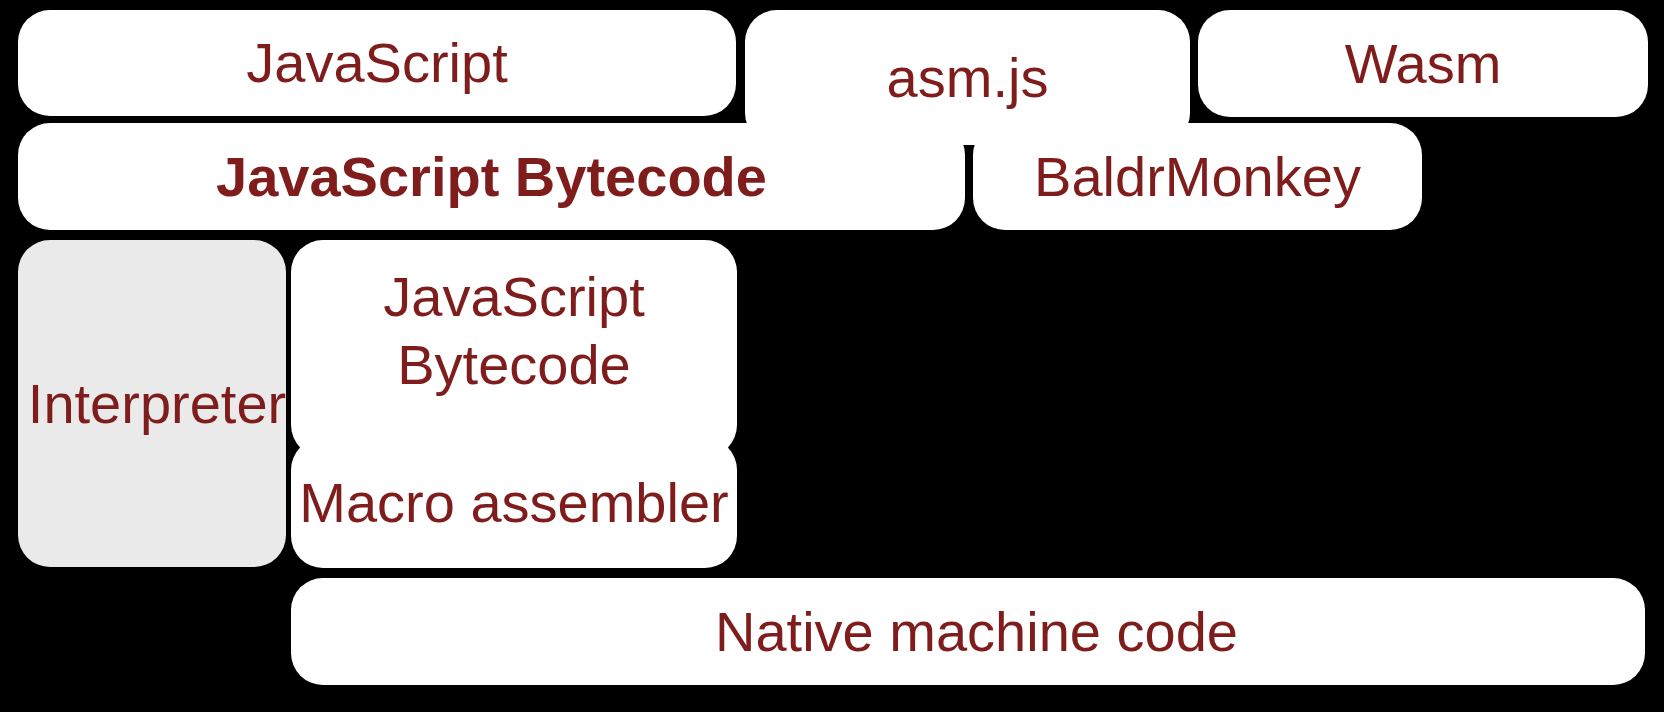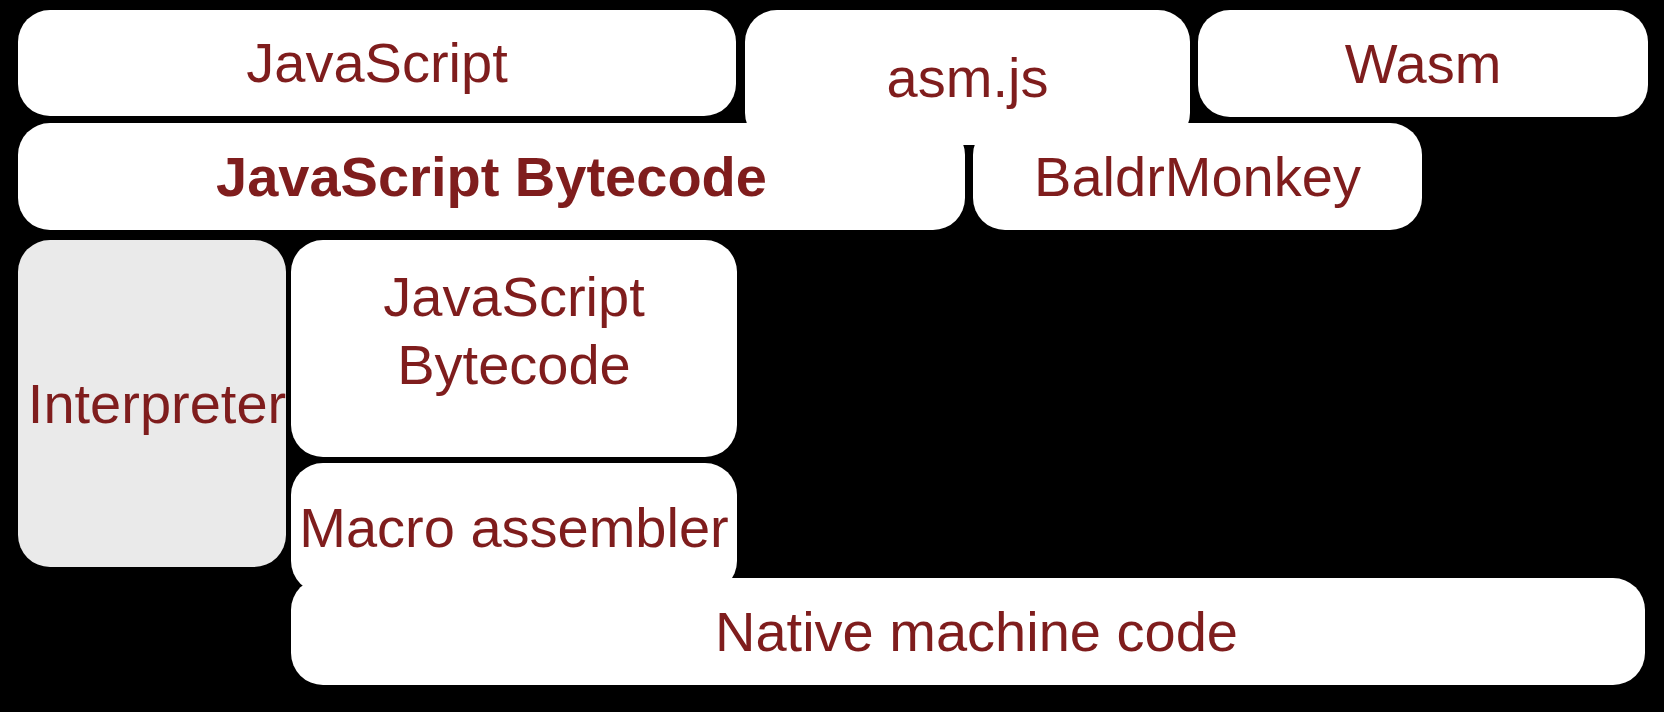--- a/index.html
+++ b/index.html
@@ -34,21 +34,21 @@
   .b-asm-js              { left: 745px;  top: 10px;  width: 445px;  height: 135px; }
   .b-wasm                { left: 1198px; top: 10px;  width: 450px;  height: 107px; }
   
   .b-javascript-bytecode { left: 18px;   top: 123px; width: 947px;  height: 107px; font-weight: bold; }
   .b-baldrmonkey         { left: 973px;  top: 123px; width: 449px;  height: 107px; }
   
   .b-interpreter         { left: 18px;   top: 240px; width: 268px;  height: 327px; }
   .b-javascript-baseline { left: 291px;  top: 240px; width: 446px;  height: 217px; padding-bottom: 36px; }
   .b-ion-mir             { left: 745px;  top: 236px; width: 445px;  height: 108px; }
   .b-cranelift           { left: 745px;  top: 349px; width: 903px;  height: 218px; padding-bottom: 22px; }
-  .b-macro-assembler     { left: 291px;  top: 463px; width: 446px;  height: 130px; }
+  .b-macro-assembler     { left: 291px;  top: 438px; width: 446px;  height: 130px; }
   
   .b-native-machine-code { left: 291px;  top: 578px; width: 1354px; height: 107px; padding-left: 17px; }
   .two-line span { display: block; }
 </style>
 </head>
 <body>
 
 <div id="canvas">
 
   <div class="box b-javascript" style="background: rgb(255, 255, 255);">

